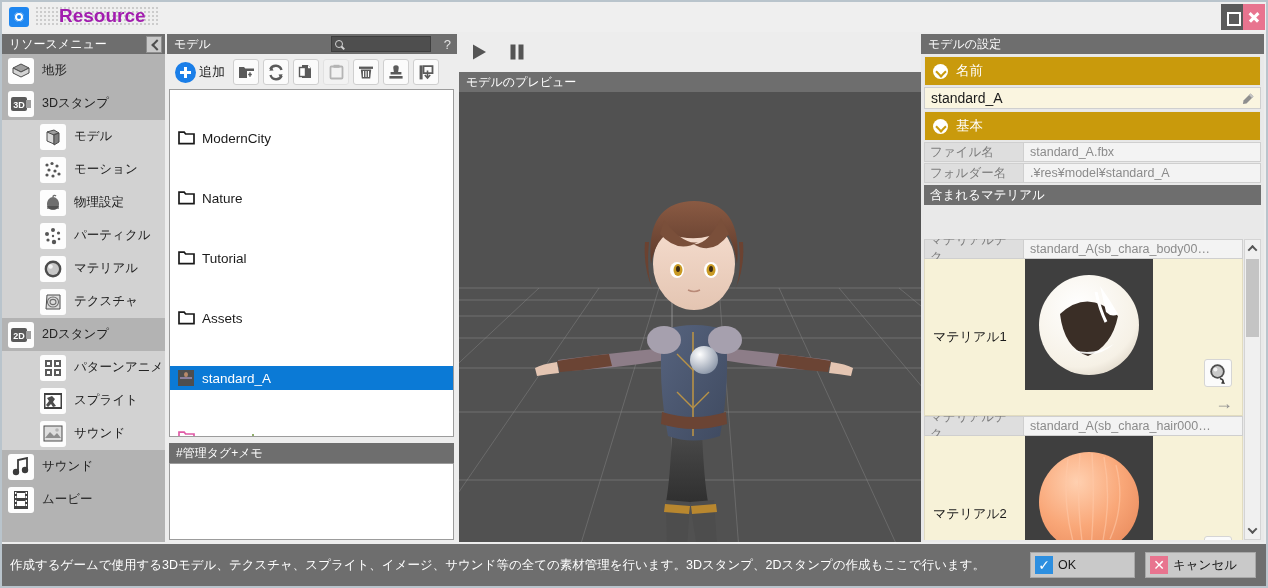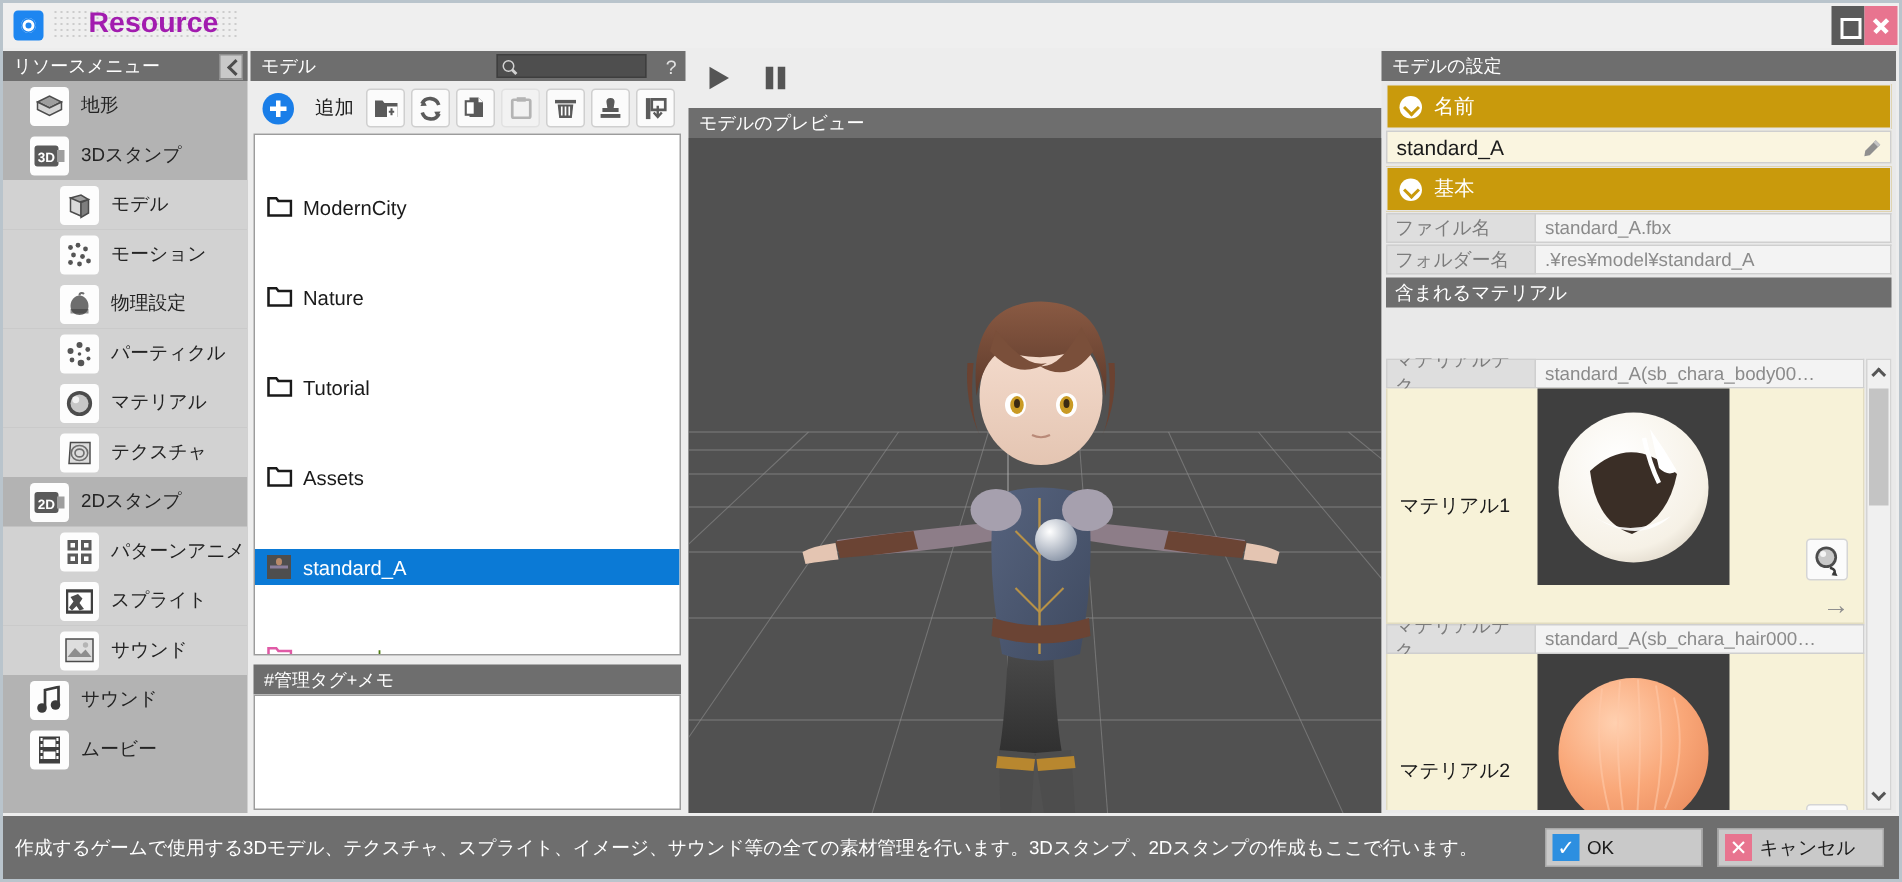--- a/index.html
+++ b/index.html
@@ -87,21 +87,21 @@
   }
   .collapse-btn::before {
     content: ""; position: absolute; left: 6px; top: 4px;
     width: 6px; height: 6px;
     border-left: 2px solid #4c4c4c; border-bottom: 2px solid #4c4c4c;
     transform: rotate(45deg);
   }
   .side-list { position: absolute; top: 20px; left: 0; right: 0; bottom: 0; }
   .side-item {
     display: flex; align-items: center;
-    height: 33px; padding-left: 18px; cursor: pointer;
+    height: 33px; padding-left: 6px; cursor: pointer;
     color: #232323; font-size: 12.5px;
   }
   .side-item.sub { padding-left: 38px; }
   .side-item.light { background: #d2d2d2; }
   .side-item.selected { background: #d2d2d2; }
   .side-ico {
     width: 26px; height: 26px; margin-right: 8px;
     background: #fdfdfd; border-radius: 3px;
     display: flex; align-items: center; justify-content: center;
     flex: 0 0 auto;
@@ -132,21 +132,21 @@
   }
   .list-help {
     position: absolute; right: 6px; top: 1px;
     color: #e2e2e2; font-size: 13px; cursor: pointer;
   }
   .list-toolbar {
     position: absolute; top: 22px; left: 2px; right: 0; height: 32px;
     display: flex; align-items: center; gap: 4px; padding-left: 4px;
   }
   .tb-add {
-    display: flex; align-items: center; gap: 14px;
+    display: flex; align-items: center; gap: 3px;
     height: 26px; padding: 0 4px 0 2px; cursor: pointer;
   }
   .tb-add .plus {
     width: 21px; height: 21px; border-radius: 50%; background: #1a7ee8;
     position: relative;
   }
   .tb-add .plus::before, .tb-add .plus::after {
     content: ""; position: absolute; background: #fff;
   }
   .tb-add .plus::before { left: 5px; top: 9.5px; width: 11px; height: 3px; }

